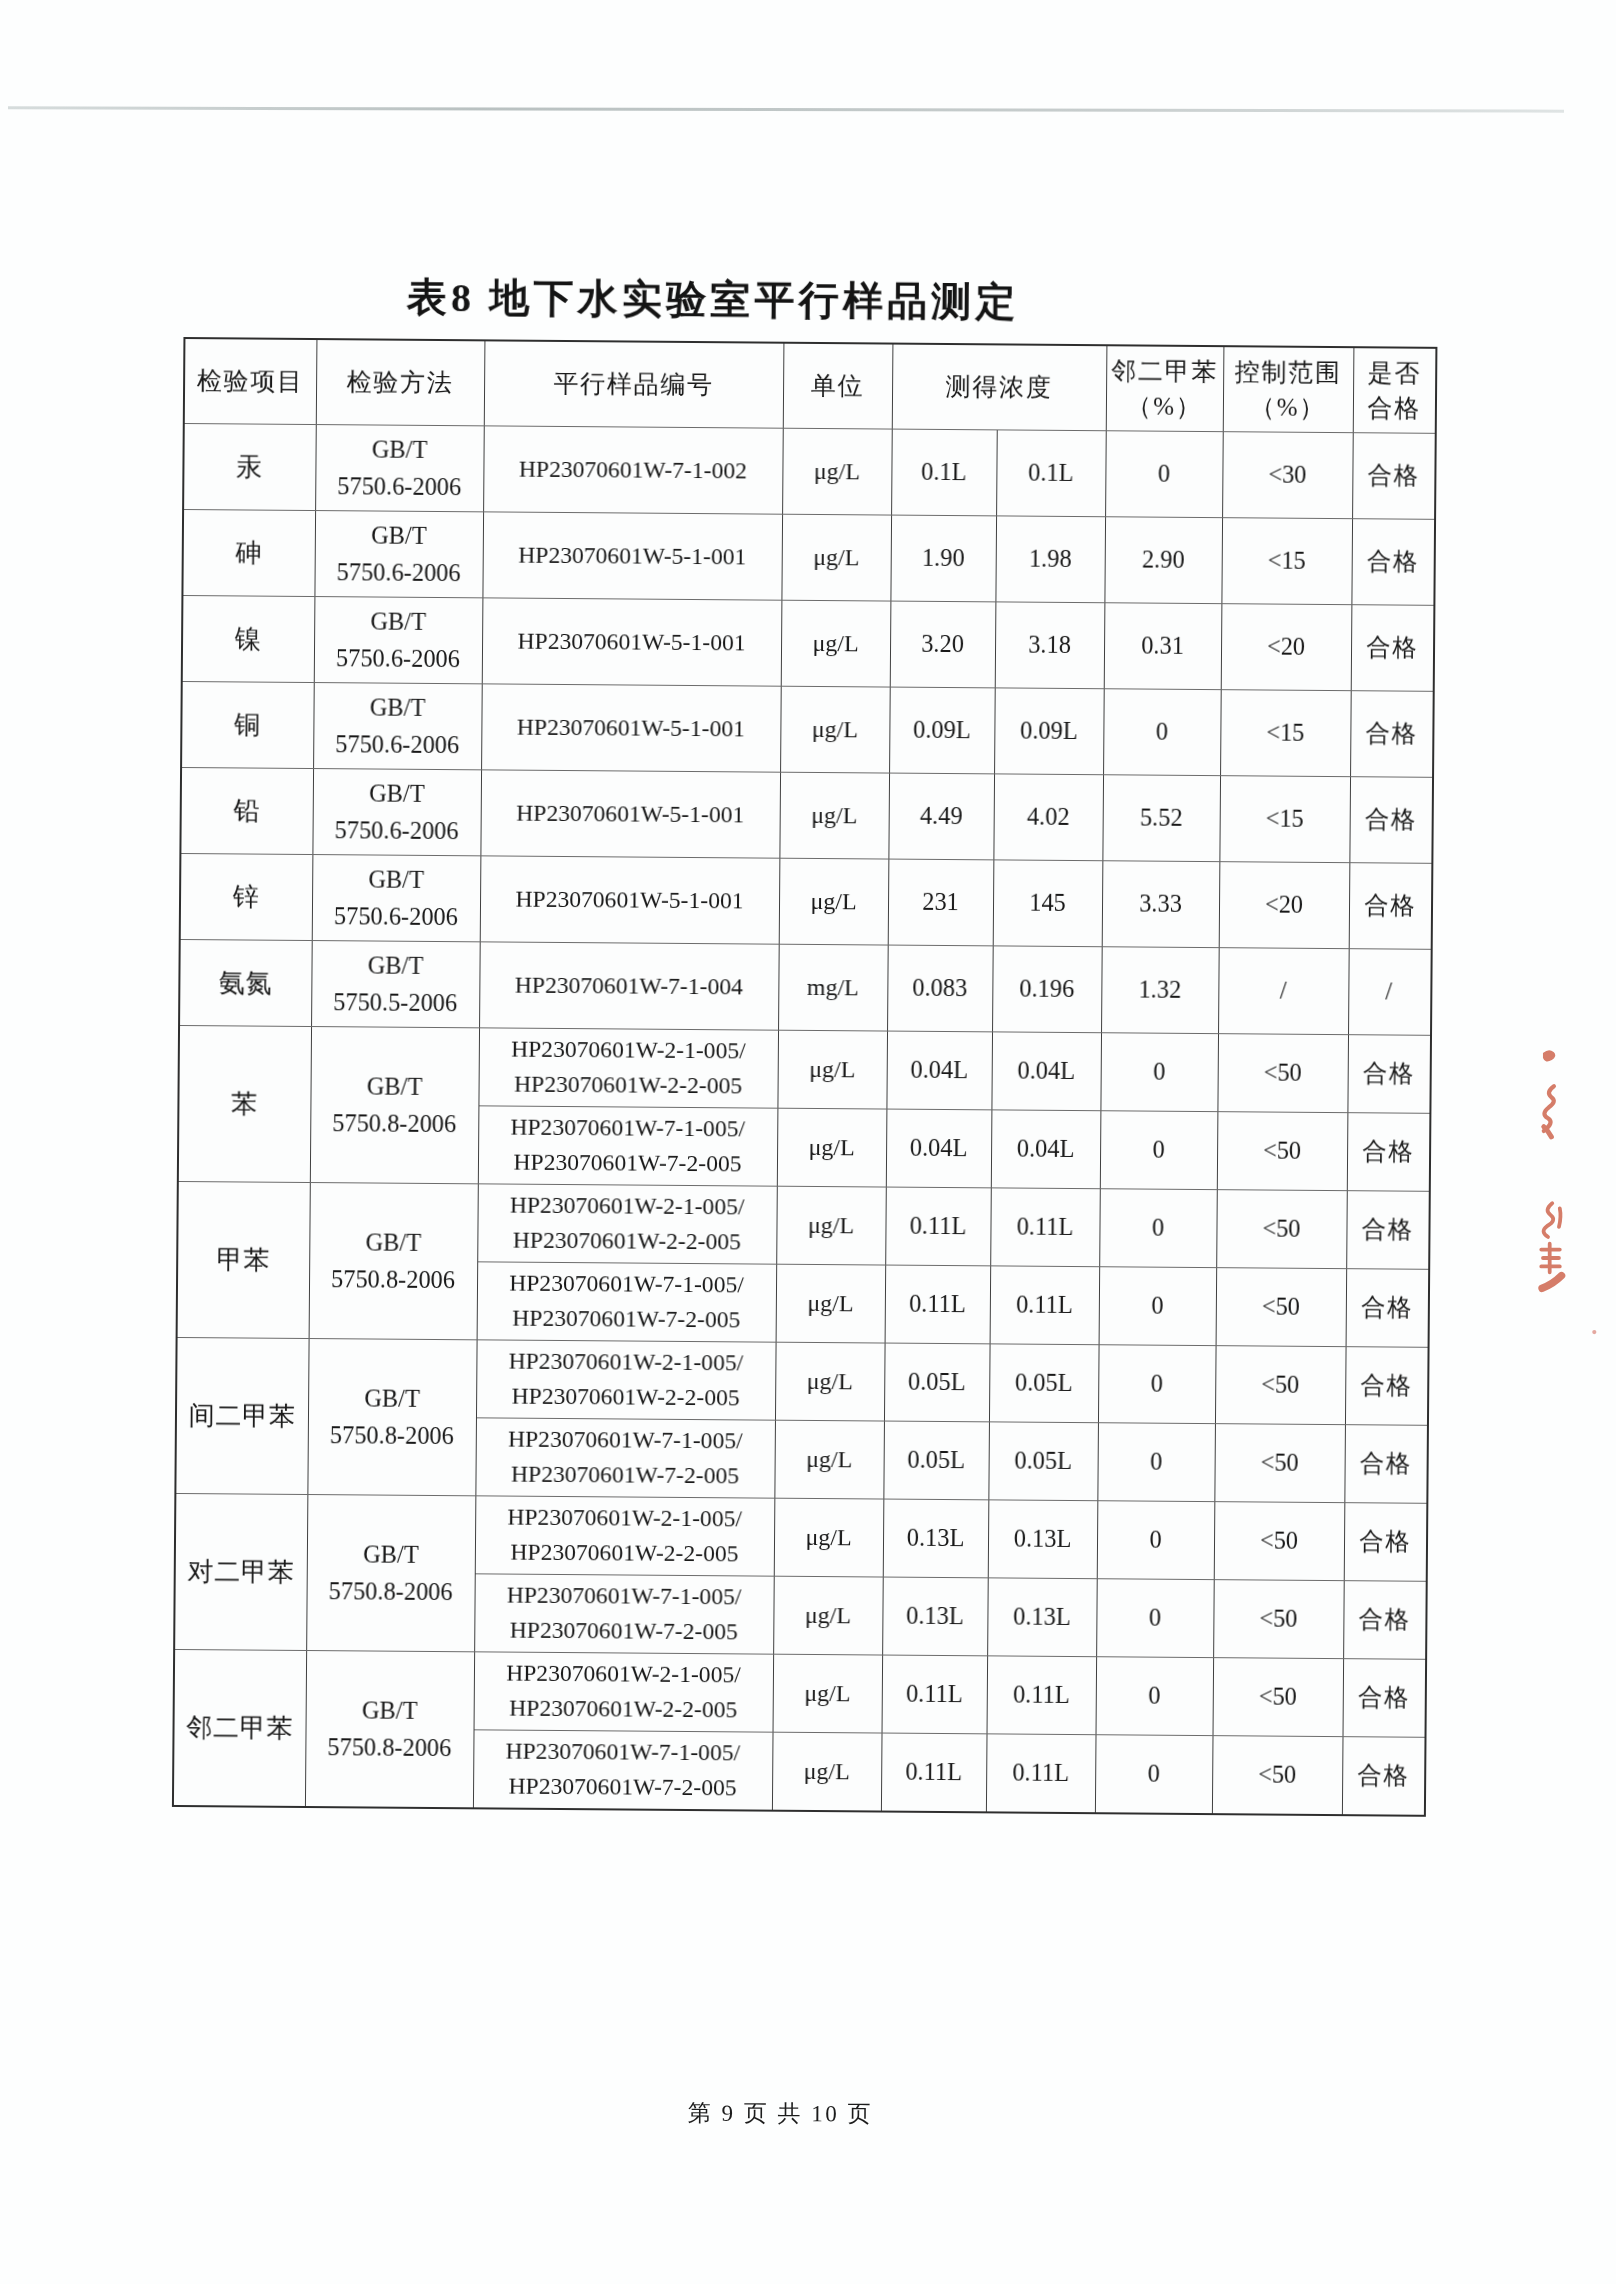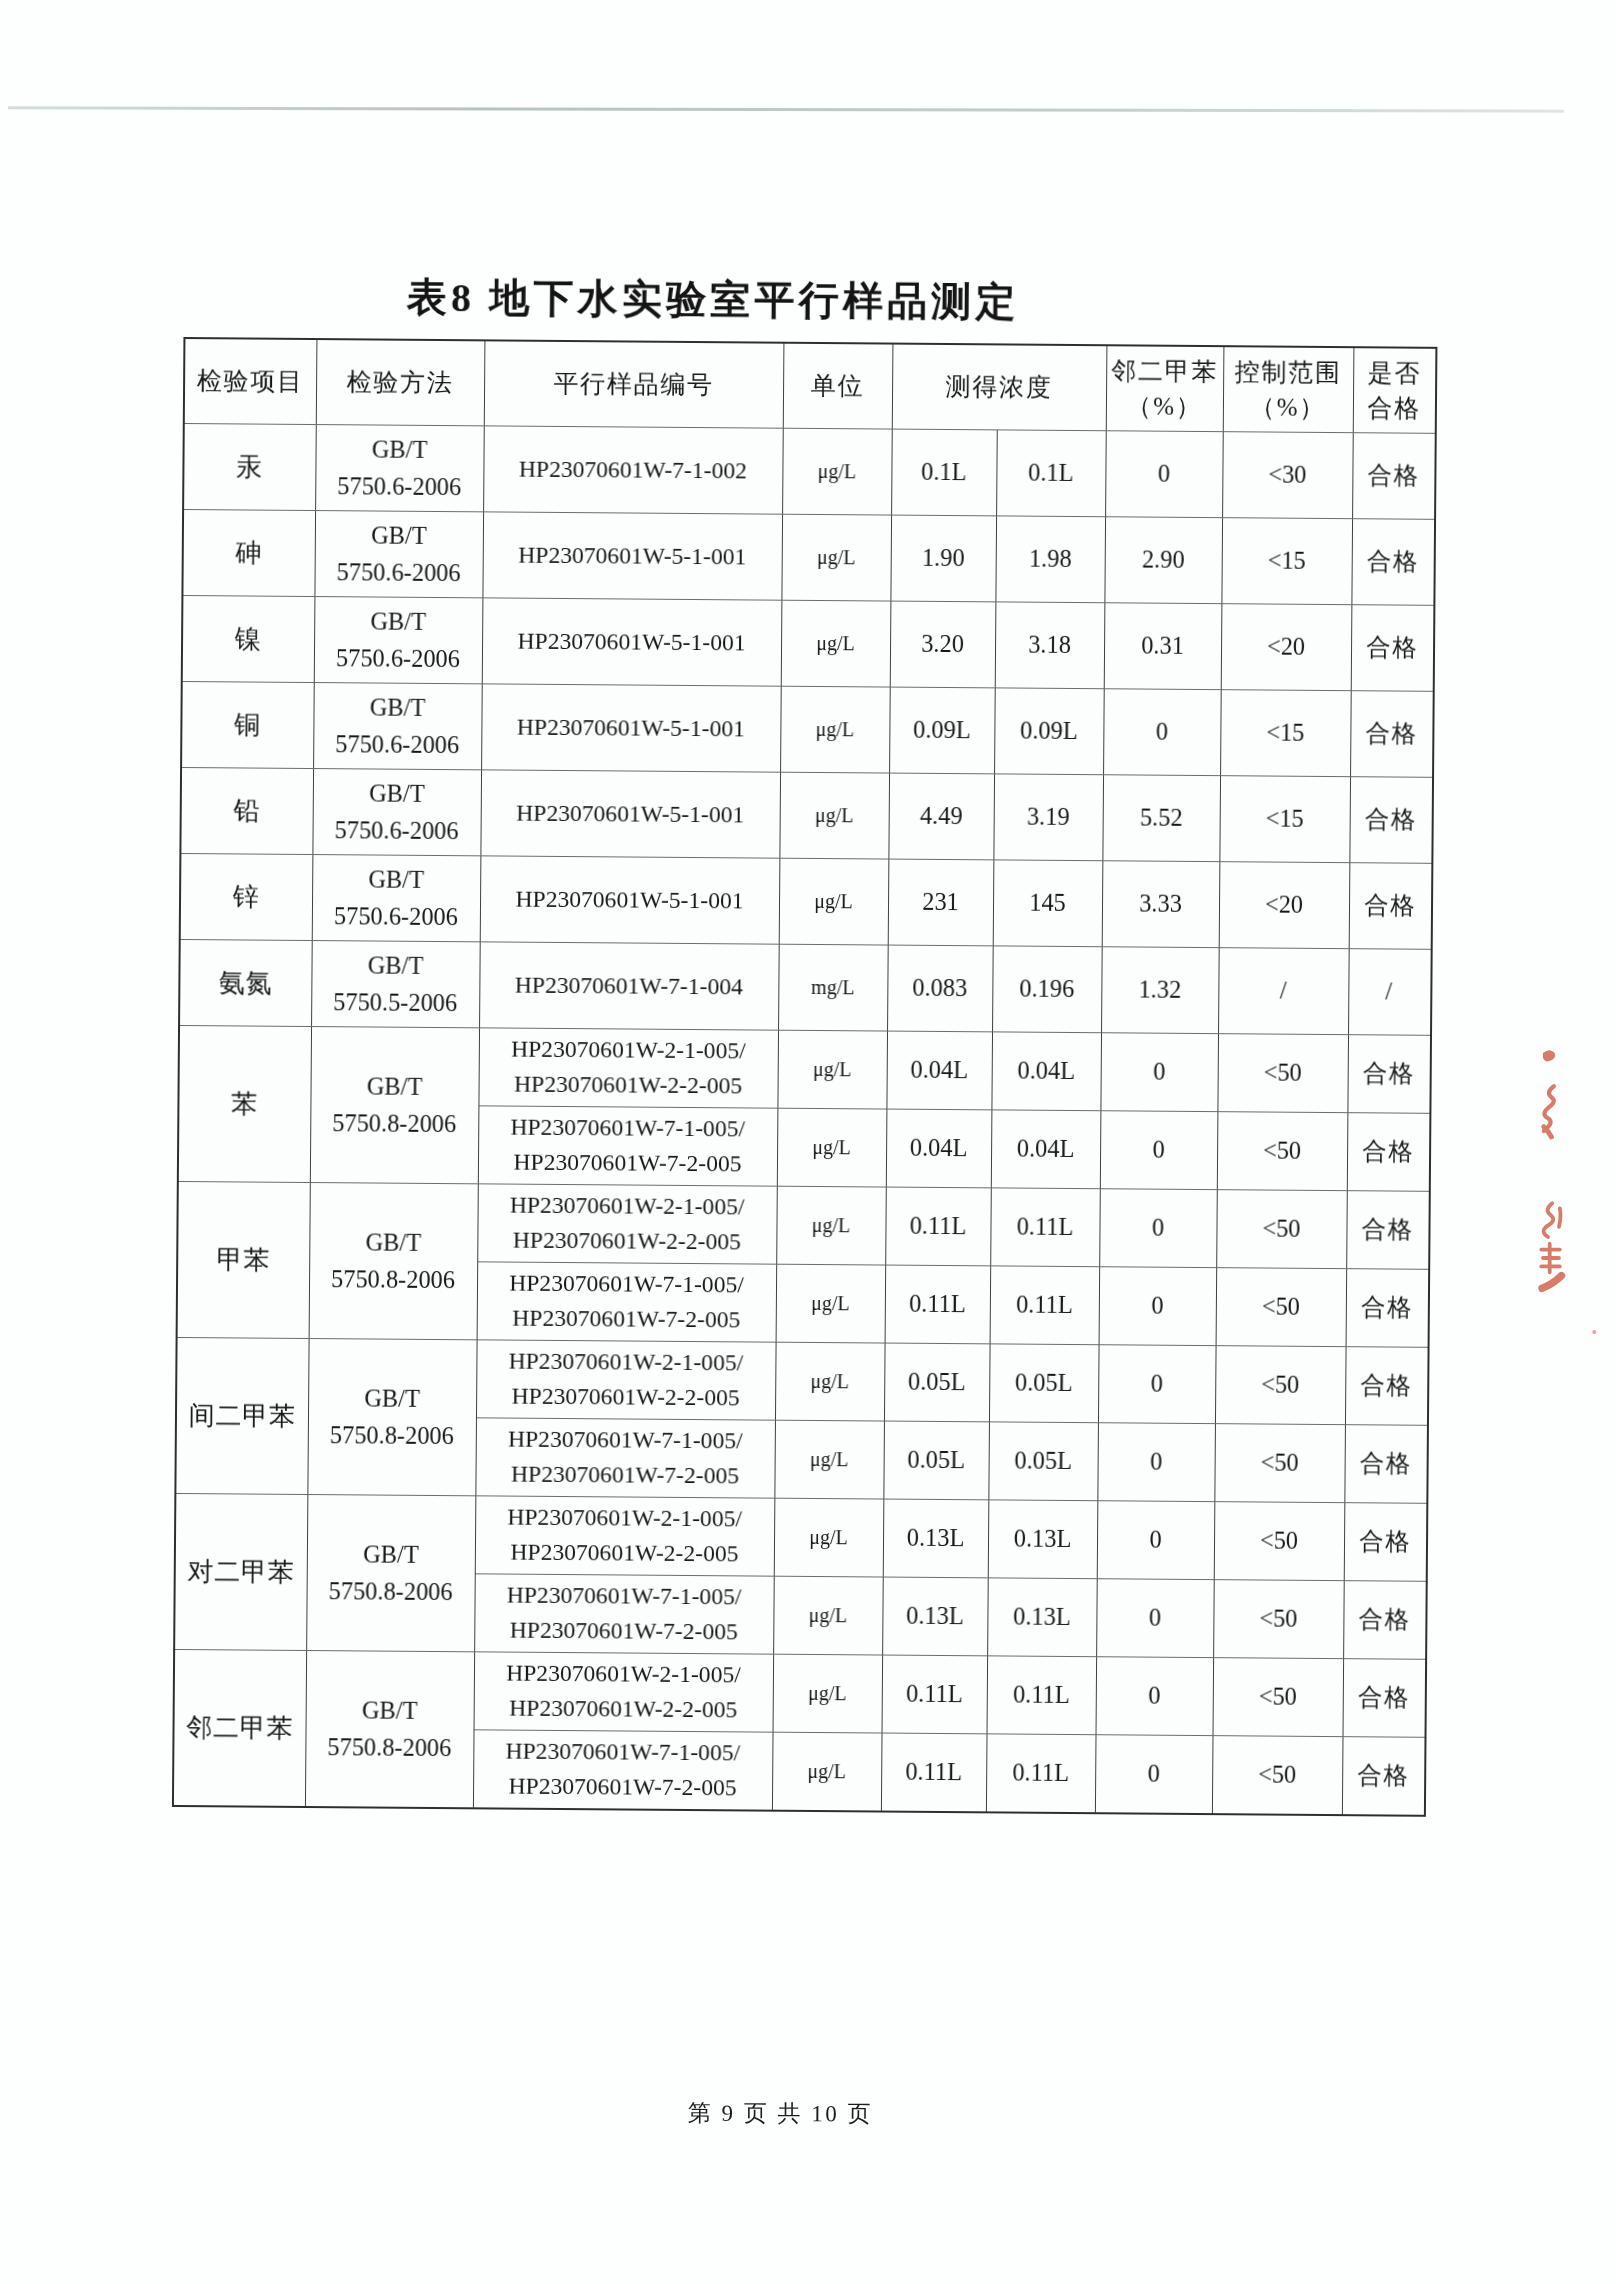--- a/index.html
+++ b/index.html
@@ -59,21 +59,21 @@
     font-size:25px;
     letter-spacing:1.7px;
     line-height:35px;
   }
   tr.single td, tr.single th{height:85px;}
   tr.sub td, tr.sub th{height:77px;}
   .c-item{font-size:26px;font-weight:normal;letter-spacing:0.8px;}
   .c-method{font-size:24.4px;line-height:37px;}
   .c-id{font-size:23.6px;line-height:35px;letter-spacing:0px;}
   .c-val{font-size:24.4px;}
-  .c-unit{font-size:20px;margin-left:40px;}
+  .c-unit{font-size:24px;margin-left:40px;}
   .c-pass{font-size:24.4px;letter-spacing:1.7px;}
   .two-line span{display:block;}
   .page-footer{
     position:absolute;left:654px;top:2098px;width:253px;
     text-align:center;font-size:23px;letter-spacing:2.5px;color:#1c1c1c;
     transform:rotate(0.3deg);
   }
   .red-marks{position:absolute;left:1532px;top:1040px;width:80px;height:303px;}
 </style>
 </head>
@@ -186,21 +186,21 @@
           <td class="c-item" rowspan="1">铅</td>
           <td class="c-method two-line" rowspan="1">
             <span>GB/T</span>
             <span>5750.6-2006</span>
           </td>
           <td class="c-id two-line">
             <span>HP23070601W-5-1-001</span>
           </td>
           <td class="c-unit">μg/L</td>
           <td class="c-val">4.49</td>
-          <td class="c-val">3.19</td>
+          <td class="c-val">4.02</td>
           <td class="c-val">5.52</td>
           <td class="c-val">&lt;15</td>
           <td class="c-pass">合格</td>
         </tr>
         <tr class="single">
           <td class="c-item" rowspan="1">锌</td>
           <td class="c-method two-line" rowspan="1">
             <span>GB/T</span>
             <span>5750.6-2006</span>
           </td>

